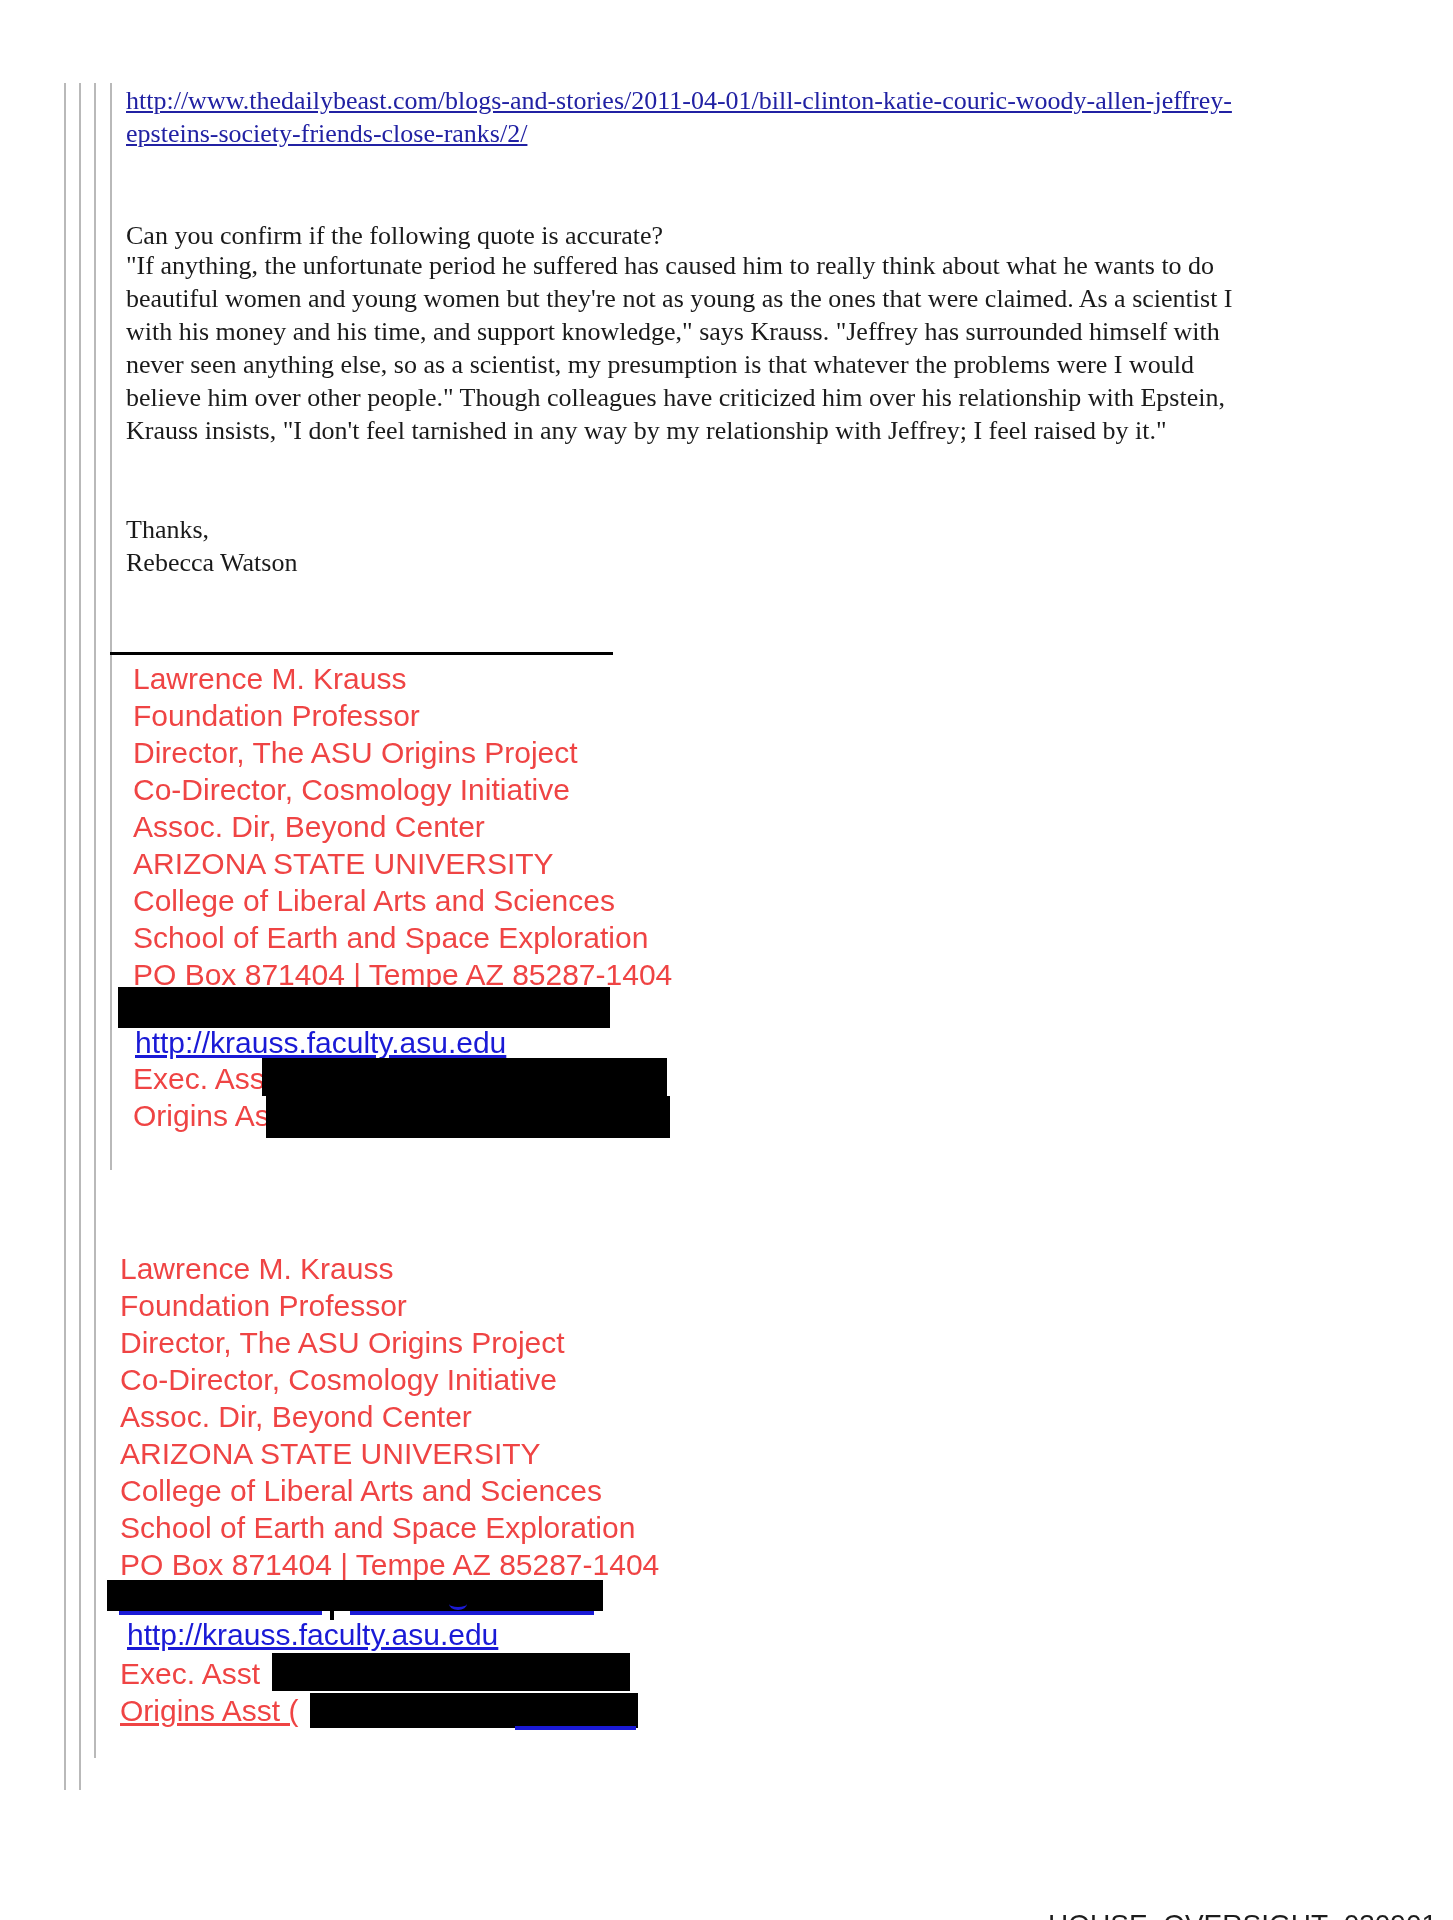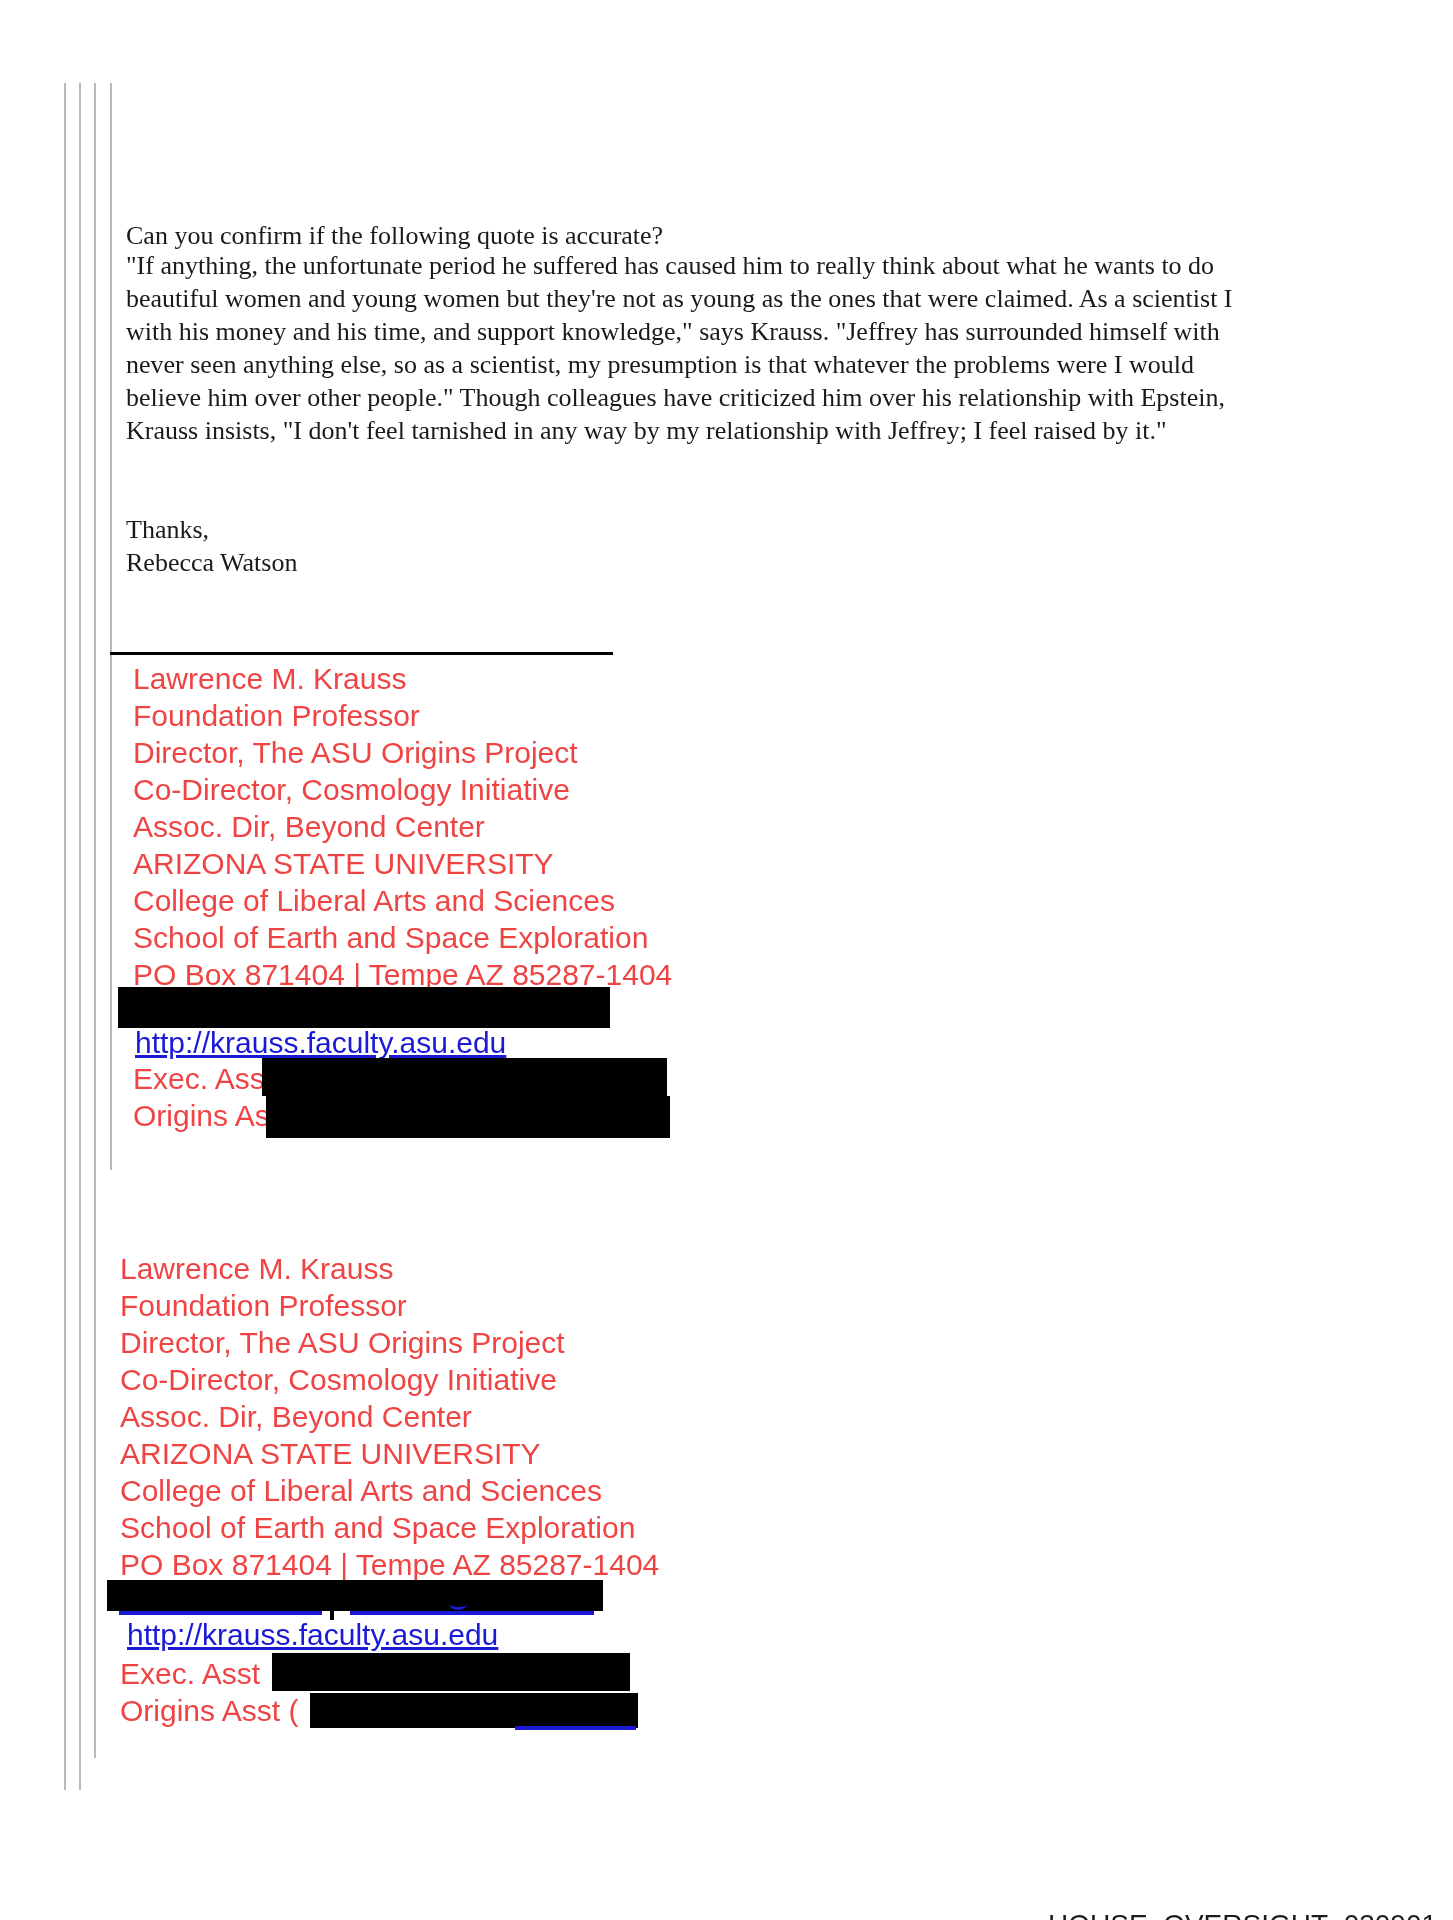--- a/index.html
+++ b/index.html
@@ -25,20 +25,24 @@
 </head>
 <body>
 
 <div class="page">
 
   <div class="rail" style="left:64px; top:83px; height:1707px;"></div>
   <div class="rail" style="left:79px; top:83px; height:1707px;"></div>
   <div class="rail" style="left:94px; top:83px; height:1675px;"></div>
   <div class="rail" style="left:110px; top:83px; height:1087px;"></div>
 
+  <a class="abs serif serif-link" style="left:126px; top:84px;" href="#">
+    <div>http://www.thedailybeast.com/blogs-and-stories/2011-04-01/bill-clinton-katie-couric-woody-allen-jeffrey-</div>
+    <div>epsteins-society-friends-close-ranks/2/</div>
+  </a>
 
   <div class="abs serif" style="left:126px; top:186px;margin-top:33px;">Can you confirm if the following quote is accurate?</div>
 
   <div class="abs" style="left:126px; top:249px;">
     <div class="serif">"If anything, the unfortunate period he suffered has caused him to really think about what he wants to do</div>
     <div class="serif">beautiful women and young women but they're not as young as the ones that were claimed. As a scientist I</div>
     <div class="serif">with his money and his time, and support knowledge," says Krauss. "Jeffrey has surrounded himself with</div>
     <div class="serif">never seen anything else, so as a scientist, my presumption is that whatever the problems were I would</div>
     <div class="serif">believe him over other people." Though colleagues have criticized him over his relationship with Epstein,</div>
     <div class="serif">Krauss insists, "I don't feel tarnished in any way by my relationship with Jeffrey; I feel raised by it."</div>
@@ -87,19 +91,19 @@
   <div class="blue-underline" style="left:119px; top:1611px; width:203px;"></div>
   <div class="pipe-tick" style="left:330px; top:1603px; width:4px; height:17px;"></div>
   <div class="desc-arc" style="left:449px; top:1598px; width:18px; height:9px;"></div>
   <div class="blue-underline" style="left:350px; top:1611px; width:244px;"></div>
 
   <a class="abs sans-link" style="left:127px; top:1618px;" href="#">http://krauss.faculty.asu.edu</a>
 
   <div class="abs sans" style="left:120px; top:1655px;">Exec. Asst</div>
   <div class="redaction" style="left:272px; top:1653px; width:358px; height:38px;"></div>
 
-  <div class="abs sans" style="left:120px; top:1692px;">Origins Asst (</div>
+  <div class="abs sans" style="left:120px; top:1692px;text-decoration:underline;">Origins Asst (</div>
   <div class="redaction" style="left:310px; top:1693px; width:328px; height:35px;"></div>
   <div class="blue-underline" style="left:515px; top:1726px; width:121px;"></div>
 
   <div class="abs footer-bates" style="left:1048px; top:1878px;">HOUSE_OVERSIGHT_030901</div>
 
 </div>
 
 </body></html>

